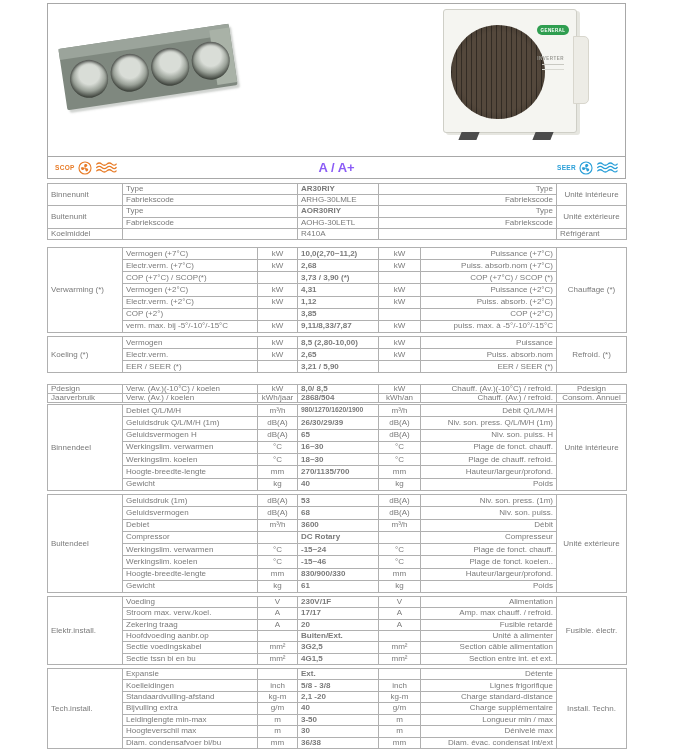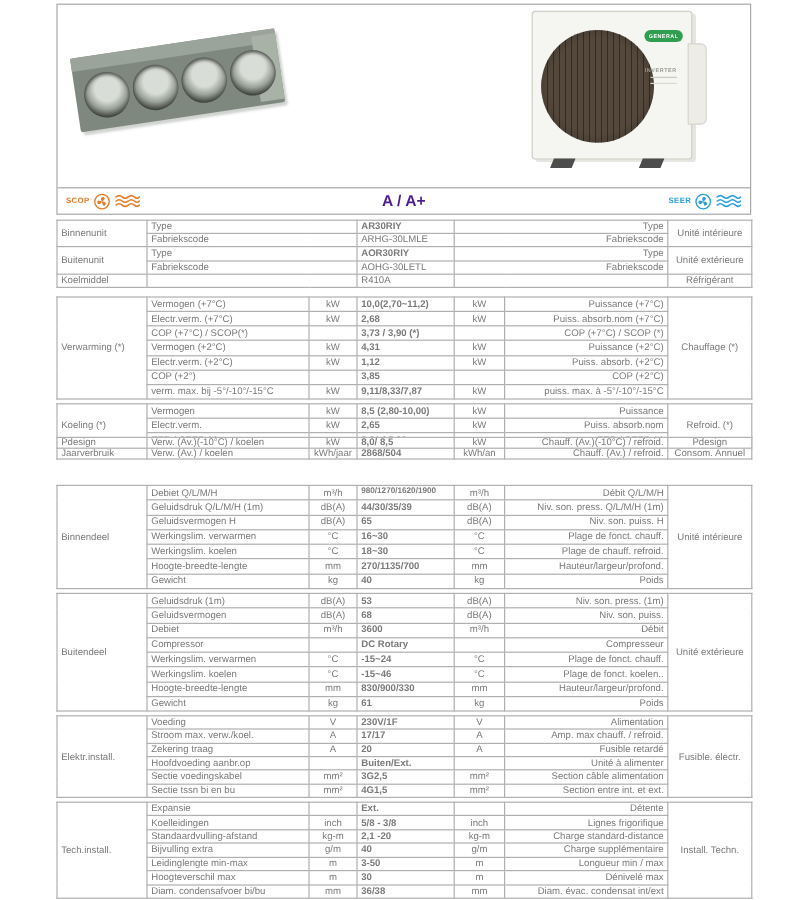--- a/index.html
+++ b/index.html
@@ -42,37 +42,37 @@
       transform:skewX(-22deg);}
   .ou .ft1{left:16px}.ou .ft2{right:24px}
 
   
   .strip{position:absolute;left:0;right:0;bottom:0;height:22px;border-top:1px solid #a8a8a8;
          display:flex;align-items:center;justify-content:space-between;padding:0 7px;box-sizing:border-box;}
   .ezone{display:flex;align-items:center;gap:3px;}
   .ezone.scop{color:var(--scop,#e87c28);}
   .ezone.seer{color:var(--seer,#2a9fd8);}
   .elabel{font-size:6.5px;font-weight:bold;letter-spacing:.3px;}
-  .rating{position:absolute;left:0;right:0;text-align:center;font-size:13px;font-weight:bold;color:#4c1d95;}
+  .rating{position:absolute;left:0;right:0;text-align:center;font-size:13px;font-weight:bold;color:#8b5cf6;}
   .eicon{display:block;}
 
   
   table.spec{position:absolute;left:47px;width:579px;border-collapse:collapse;table-layout:fixed;
              background:#fff;}
   table.spec td{border:1px solid #b0b0b0;font-size:8px;color:#7a7a7a;padding:0 3px;
                 overflow:hidden;white-space:nowrap;box-sizing:border-box;line-height:1;}
   td.gl{text-align:left;}
   td.nl{text-align:left;}
   td.u {text-align:center;padding:0 1px;}
   td.v {text-align:left;color:#1b1b1b;font-weight:bold;padding:0 1px;}
   td.v.plain{font-weight:normal;}
   td.v.small{font-size:6.8px;}
   td.fr{text-align:right;}
   td.gr{text-align:center;}
-  td.gr.right{text-align:center;}
+  td.gr.right{text-align:left;}
 </style>
 </head>
 <body>
 
 <div id="app">
 
   <div class="topbox">
 
     <div class="iu">
       <div class="iu-top"></div>
@@ -272,21 +272,21 @@
           </tr>
           <tr>
             <td class="nl">EER / SEER (*)</td>
             <td class="u"></td>
             <td class="v">3,21 / 5,90</td>
             <td class="u"></td>
             <td class="fr">EER / SEER (*)</td>
           </tr>
         </tbody>
       </table>
-      <table class="spec" style="top: 364px; height: 17px;">
+      <table class="spec" style="top: 384px; height: 17px;">
         <colgroup>
           <col style="width: 75px;">
           <col style="width: 135px;">
           <col style="width: 40px;">
           <col style="width: 81px;">
           <col style="width: 42px;">
           <col style="width: 136px;">
           <col style="width: 70px;">
         </colgroup>
         <tbody>
@@ -326,21 +326,21 @@
             <td class="nl">Debiet Q/L/M/H</td>
             <td class="u">m³/h</td>
             <td class="v small">980/1270/1620/1900</td>
             <td class="u">m³/h</td>
             <td class="fr">Débit Q/L/M/H</td>
             <td class="gr" rowspan="7">Unité intérieure</td>
           </tr>
           <tr>
             <td class="nl">Geluidsdruk  Q/L/M/H (1m)</td>
             <td class="u">dB(A)</td>
-            <td class="v">44/30/35/39</td>
+            <td class="v">26/30/29/39</td>
             <td class="u">dB(A)</td>
             <td class="fr">Niv. son. press. Q/L/M/H (1m)</td>
           </tr>
           <tr>
             <td class="nl">Geluidsvermogen H</td>
             <td class="u">dB(A)</td>
             <td class="v">65</td>
             <td class="u">dB(A)</td>
             <td class="fr">Niv. son. puiss. H</td>
           </tr>

